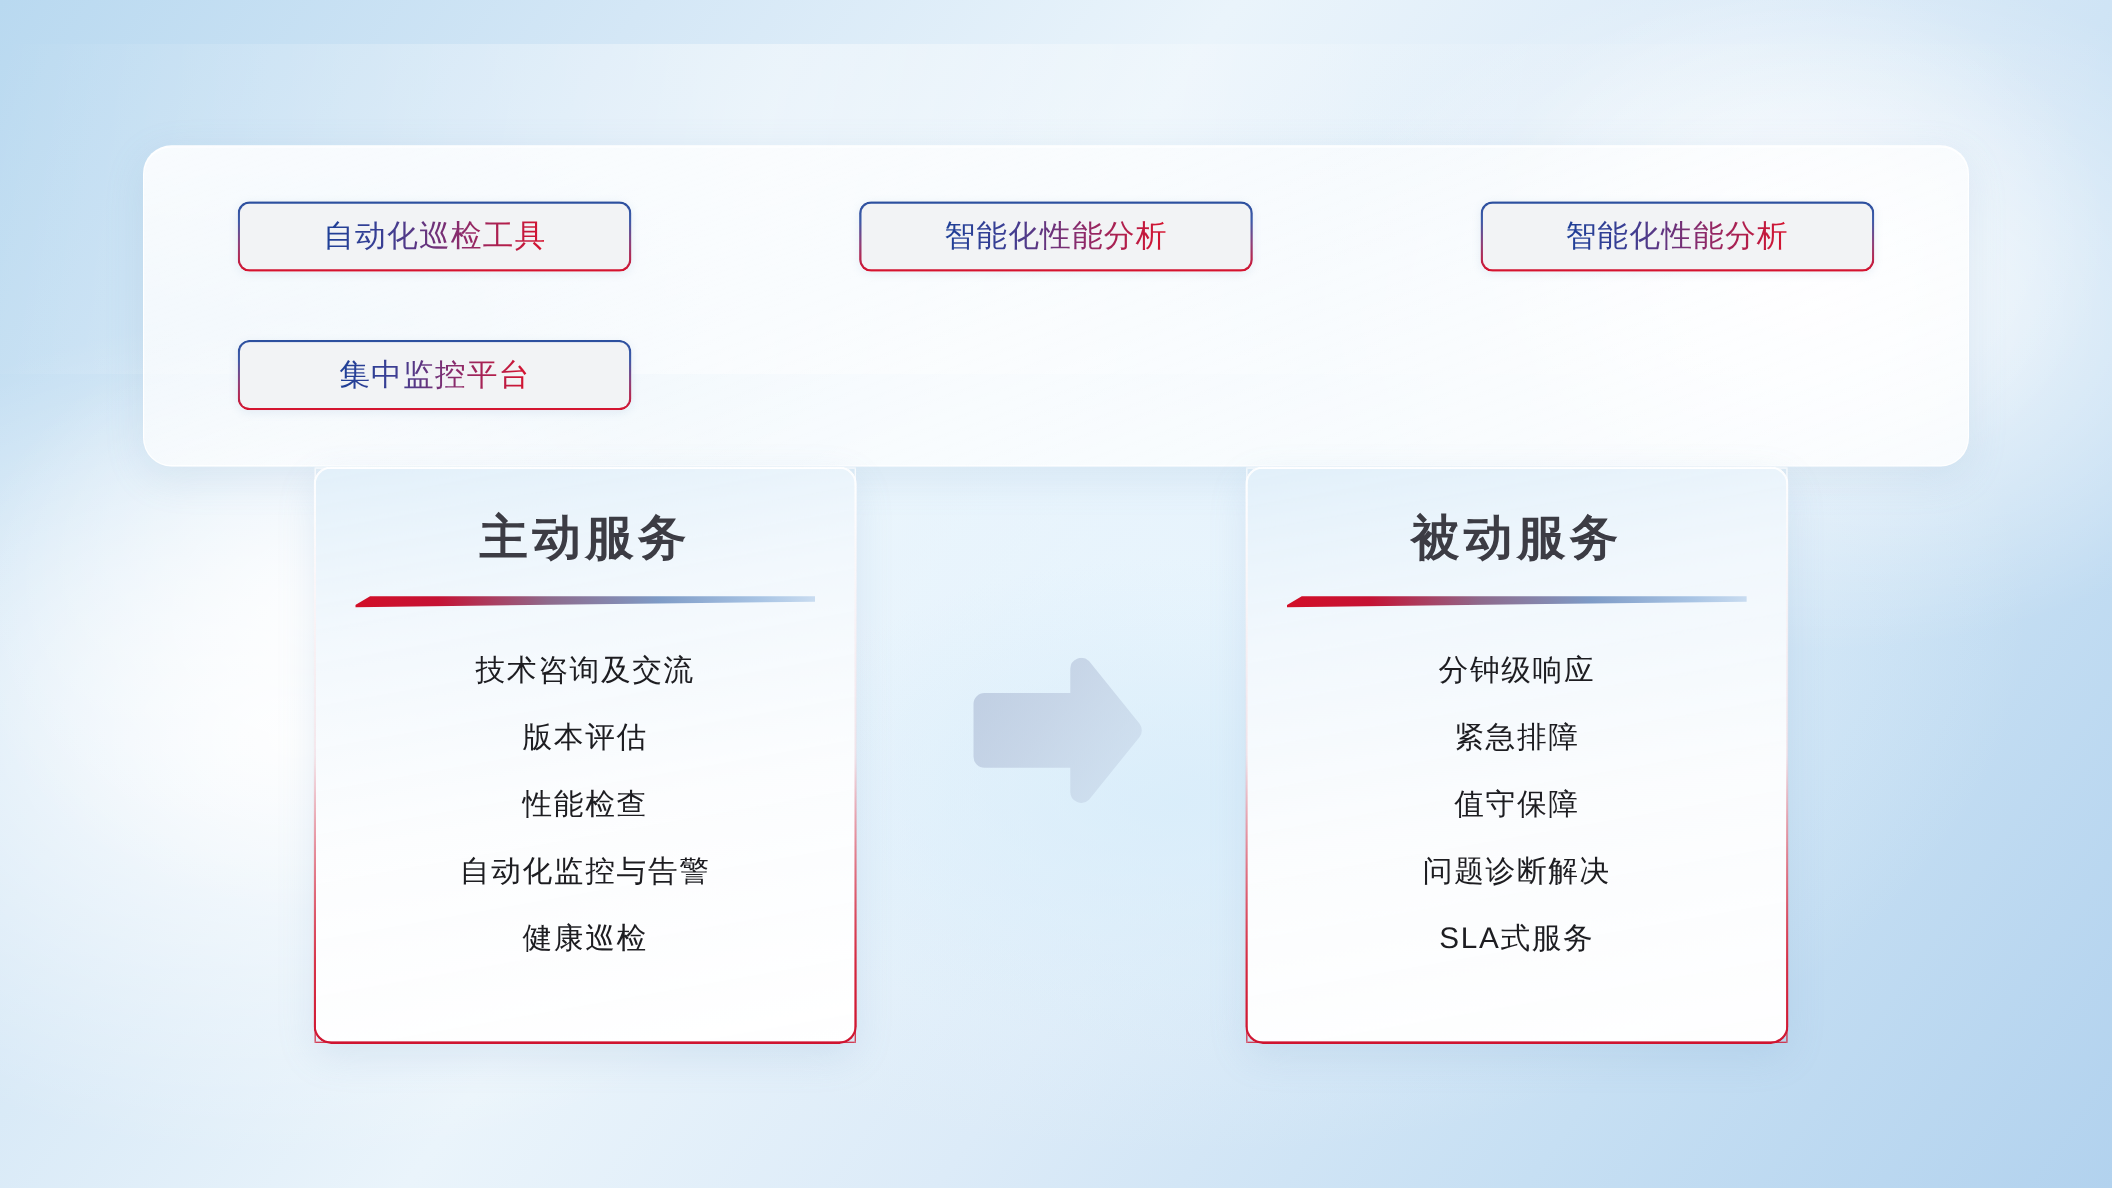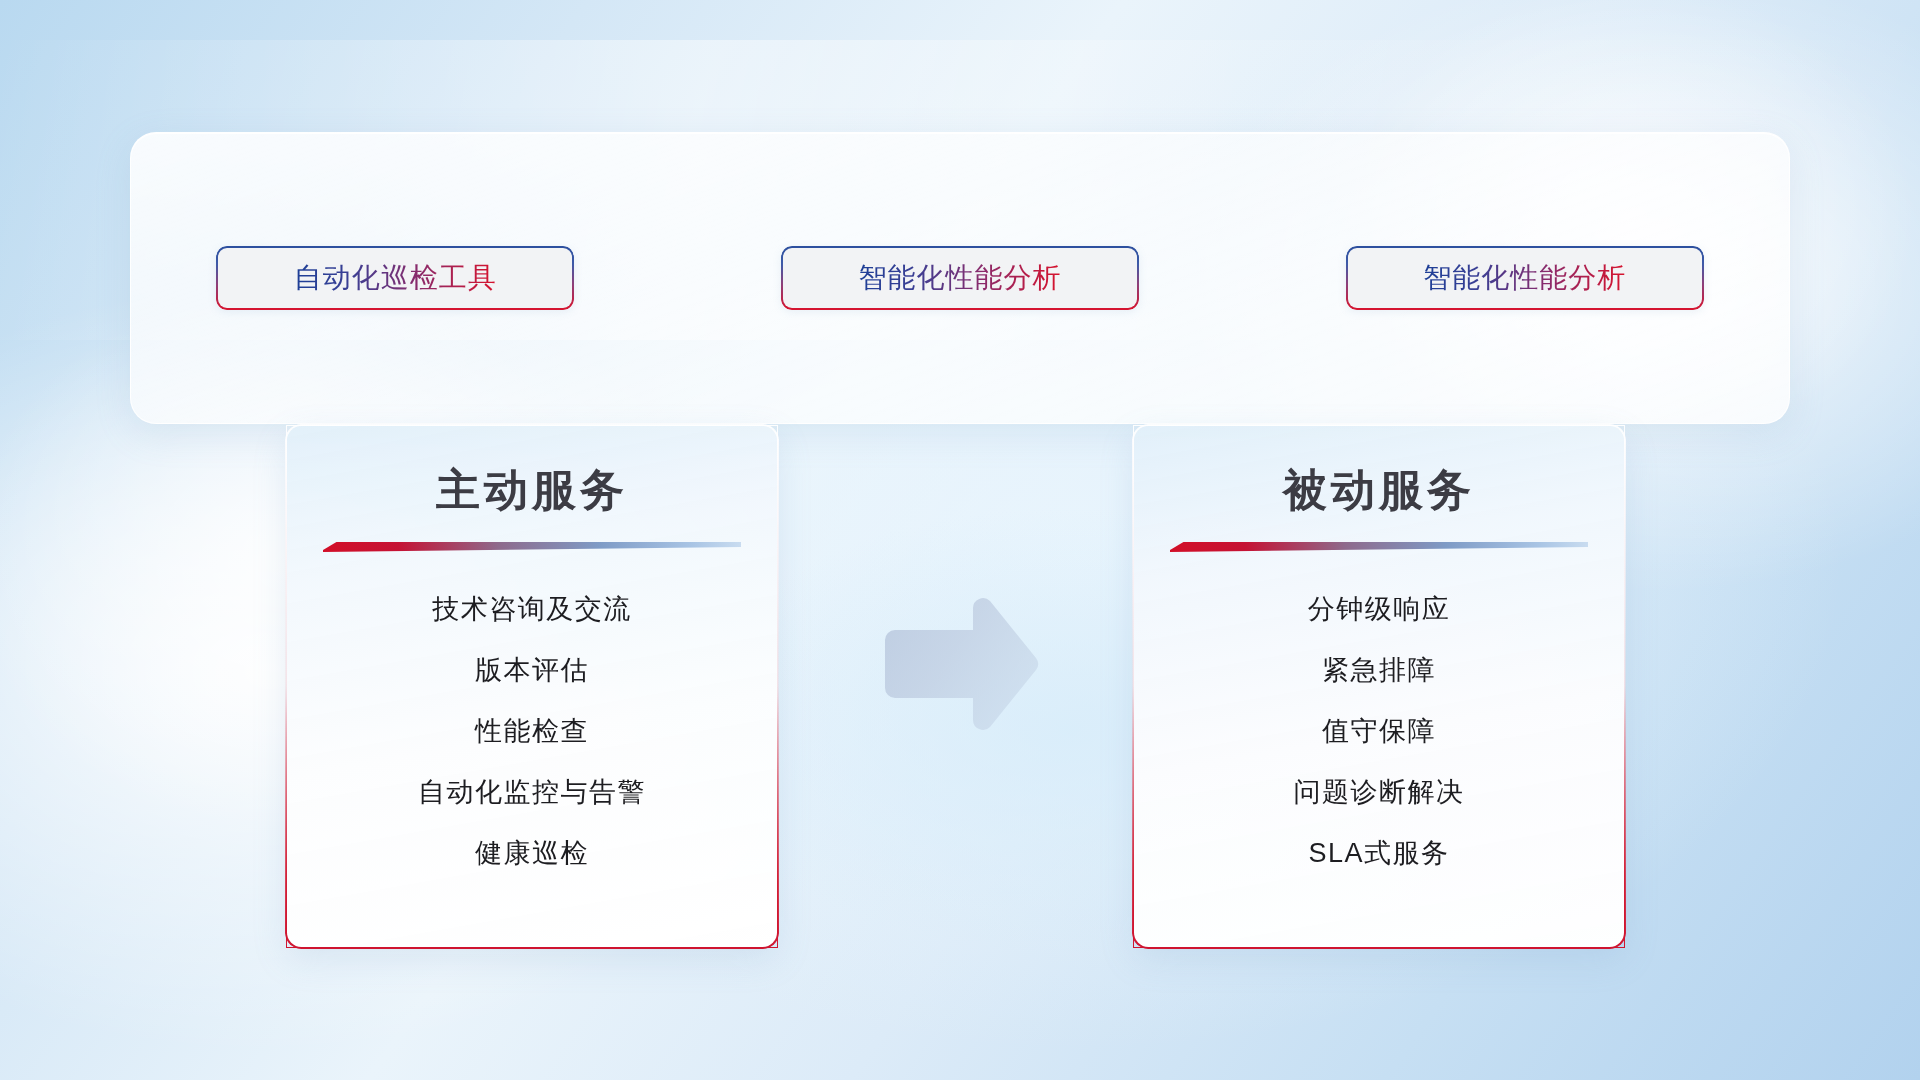--- a/index.html
+++ b/index.html
@@ -243,20 +243,25 @@
         </div>
       </div>
 
       <div class="tag-cell">
         <div class="tag">
           <span class="tag-label">智能化性能分析</span>
         </div>
       </div>
 
 
+      <div class="tag-cell">
+        <div class="tag">
+          <span class="tag-label">集中监控平台</span>
+        </div>
+      </div>
 
     </div>
   </div>
 
   <div class="cards-row">
 
     <div class="service-card" id="card-active">
       <div class="card-title">主动服务</div>
 
       <div class="card-rule">

